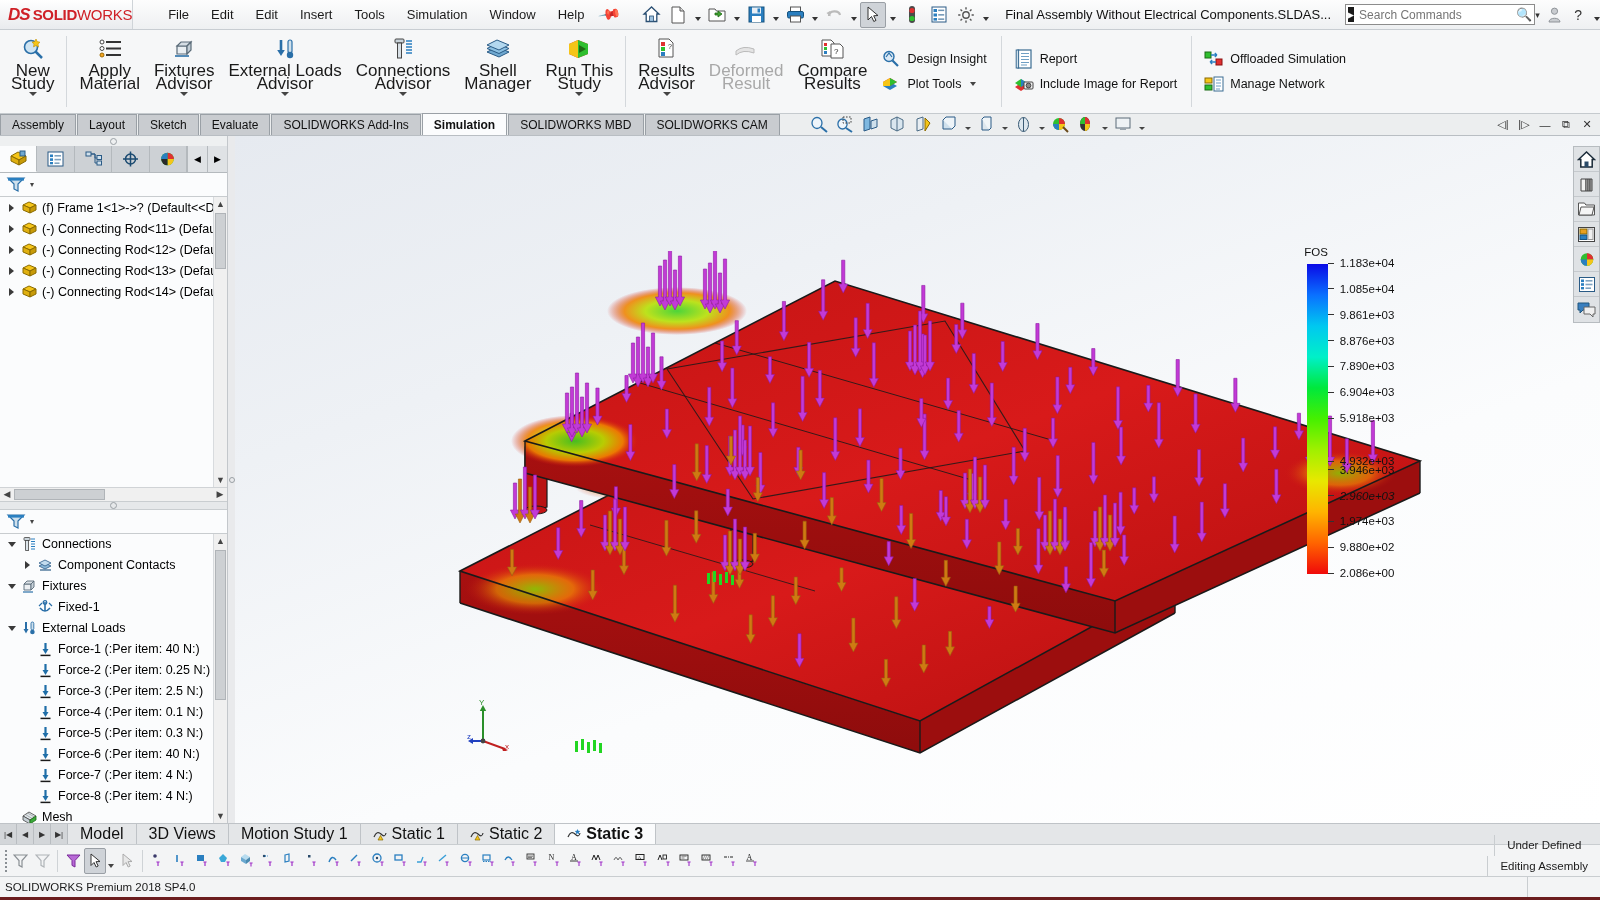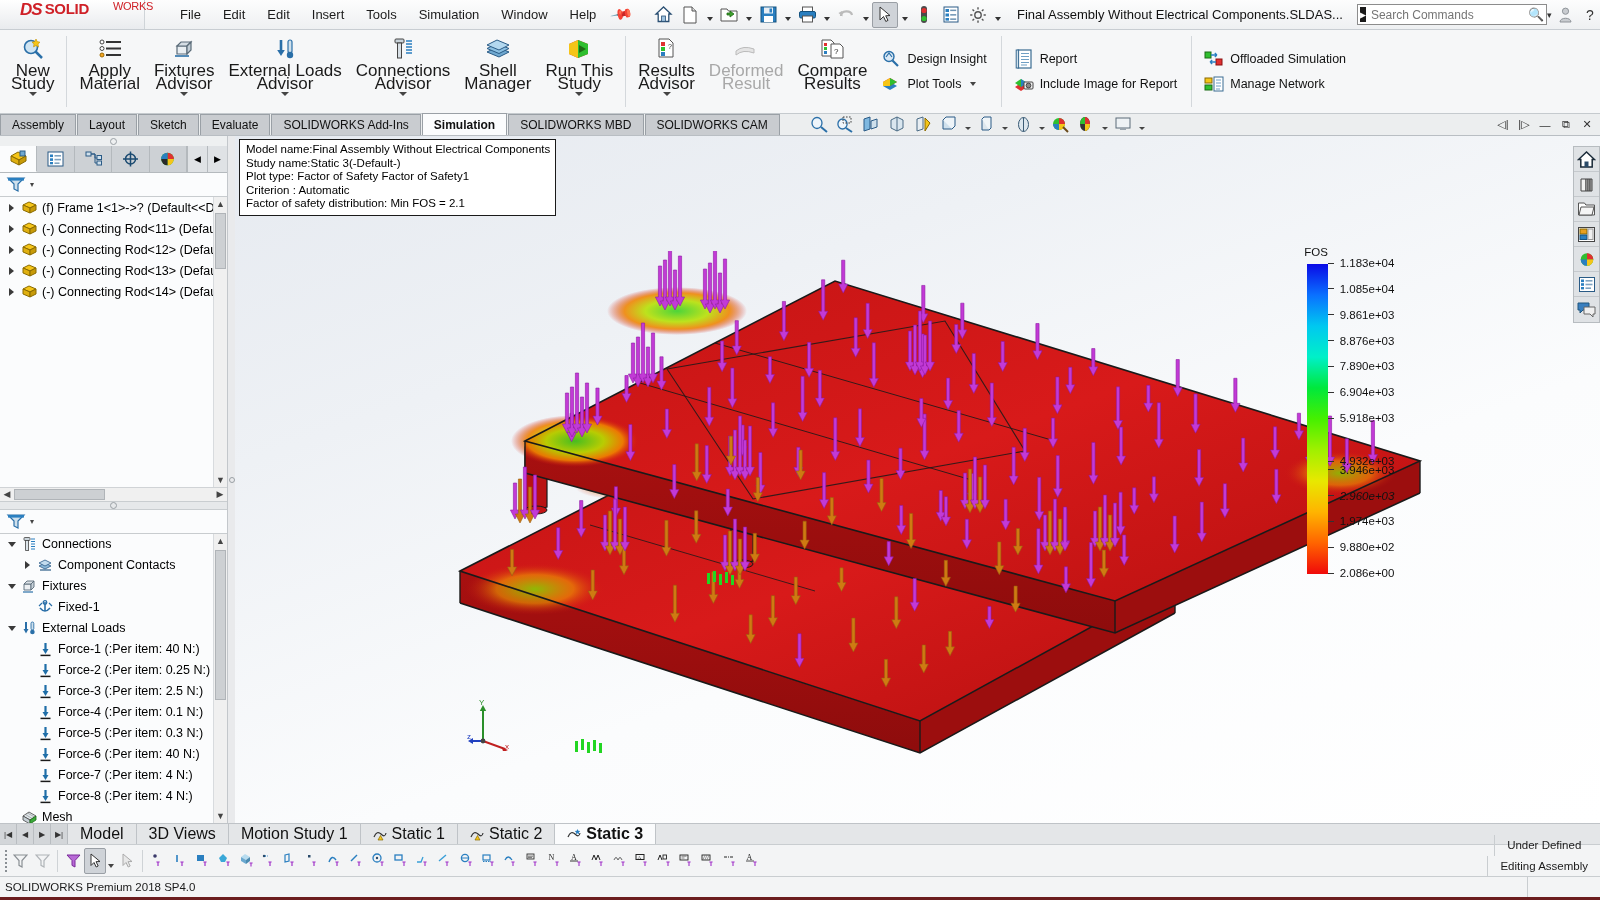--- a/index.html
+++ b/index.html
@@ -14,27 +14,27 @@
   .app { width:1600px; height:900px; display:flex; flex-direction:column; position:relative; }
 
   
   .titlebar {
     height:30px; display:flex; align-items:center;
     background:linear-gradient(#fdfdfd,#eef0f2);
     border-bottom:1px solid #c8cdd2;
     position:relative;
   }
   .logo-box {
-    width:145px; height:29px; display:flex; align-items:flex-start; padding-left:20px;
+    width:145px; height:29px; display:flex; align-items:center; padding-left:8px;
     background:linear-gradient(#ffffff,#e9ebee);
     border-right:1px solid #cfd4d8;
   }
   .logo-ds { color:#cf2027; font-weight:bold; font-style:italic; font-size:17px; letter-spacing:-1px; }
   .logo-sw { color:#cf2027; font-weight:bold; font-size:15px; margin-left:3px; letter-spacing:-0.3px;}
-  .logo-works { color:#cf2027; font-weight:normal; font-size:11px; letter-spacing:-0.3px;margin-left:24px;}
+  .logo-works { color:#cf2027; font-weight:normal; font-size:15px; letter-spacing:-0.3px;}
   .menubar { display:flex; align-items:center; margin-left:24px; }
   .menubar .mi {
     padding:4px 11px; font-size:13px; color:#1b1b1b; cursor:default; border-radius:2px;
   }
   .pin { color:#2a7fc0; font-size:15px; margin-left:6px; transform:rotate(35deg); cursor:pointer; }
 
   .qtoolbar { display:flex; align-items:center; margin-left:18px; gap:1px; }
   .qbtn { width:26px; height:26px; display:flex; align-items:center; justify-content:center; cursor:pointer; border-radius:2px;}
   .qbtn.sel { background:#cfd3d8; border:1px solid #9a9fa5; }
   .qcaret { width:11px; height:26px; display:flex; align-items:flex-end; justify-content:center; cursor:pointer; padding-bottom:7px;}
@@ -929,25 +929,20 @@
             <div style="flex:1"></div>
             <div class="ar">▼</div>
           </div>
         </div>
     </div>
 
     <div class="vsplit-left"></div>
 
     <div class="viewport">
 
-      <div class="infobox">Model name:Final Assembly Without Electrical Components
-Study name:Static 3(-Default-)
-Plot type: Factor of Safety Factor of Safety1
-Criterion : Automatic
-Factor of safety distribution: Min FOS = 2.1</div>
 
       <svg width="1100" height="640" viewBox="0 0 1100 640" style="position:absolute;left:180px;top:115px;">
         <defs>
           <linearGradient id="gRed" x1="0" y1="0" x2="1" y2="1">
             <stop offset="0%" stop-color="#c41414"></stop>
               <stop offset="50%" stop-color="#d81a1a"></stop>
               <stop offset="100%" stop-color="#b81010"></stop>
           </linearGradient>
           <linearGradient id="gRedDark" x1="0" y1="0" x2="0" y2="1">
             <stop offset="0%" stop-color="#a81010"></stop>

